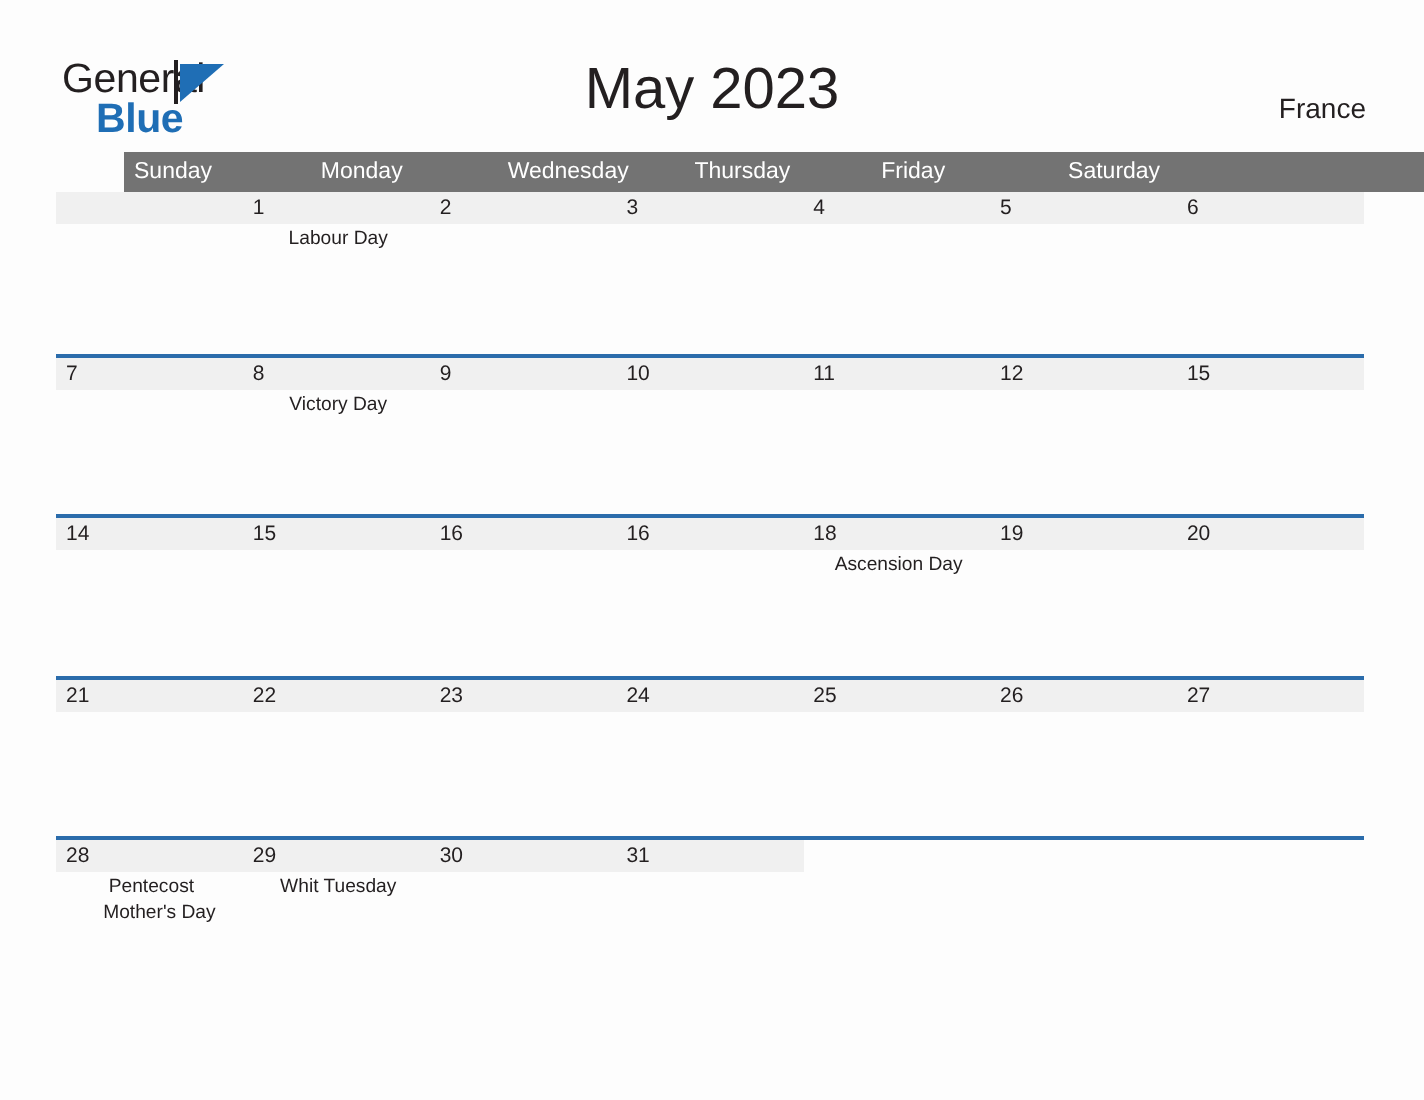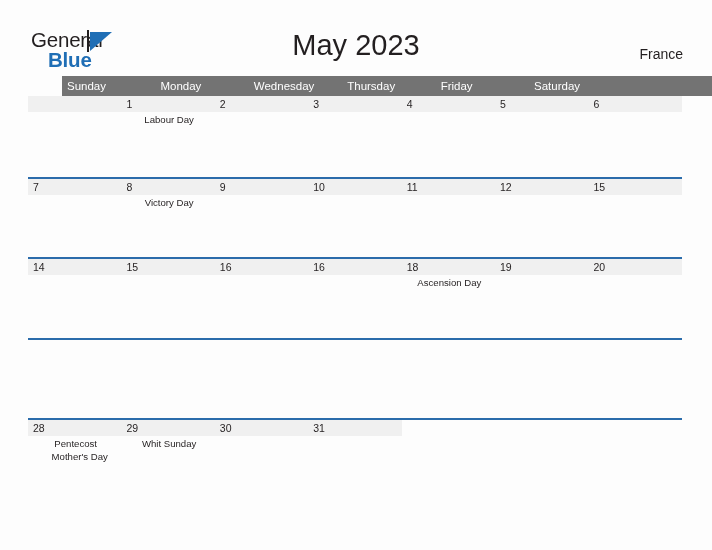--- a/index.html
+++ b/index.html
@@ -293,20 +293,29 @@
             <div class="event-cell"></div>
             <div class="event-cell">
               <span class="event-line">Ascension Day</span>
             </div>
             <div class="event-cell"></div>
             <div class="event-cell"></div>
           </div>
         </div>
         <div class="week-row">
           <div class="week-rule"></div>
+          <div class="dates-band">
+            <div class="date-cell">21</div>
+            <div class="date-cell">22</div>
+            <div class="date-cell">23</div>
+            <div class="date-cell">24</div>
+            <div class="date-cell">25</div>
+            <div class="date-cell">26</div>
+            <div class="date-cell">27</div>
+          </div>
           <div class="events-band">
             <div class="event-cell"></div>
             <div class="event-cell"></div>
             <div class="event-cell"></div>
             <div class="event-cell"></div>
             <div class="event-cell"></div>
             <div class="event-cell"></div>
             <div class="event-cell"></div>
           </div>
         </div>
@@ -320,21 +329,21 @@
             <div class="date-cell blank"></div>
             <div class="date-cell blank"></div>
             <div class="date-cell blank"></div>
           </div>
           <div class="events-band">
             <div class="event-cell">
               <span class="event-line">Pentecost</span>
               <span class="event-line indent">Mother's Day</span>
             </div>
             <div class="event-cell">
-              <span class="event-line">Whit Sunday</span>
+              <span class="event-line">Whit Tuesday</span>
             </div>
             <div class="event-cell"></div>
             <div class="event-cell"></div>
             <div class="event-cell"></div>
             <div class="event-cell"></div>
             <div class="event-cell"></div>
           </div>
         </div>
       </div>
 

